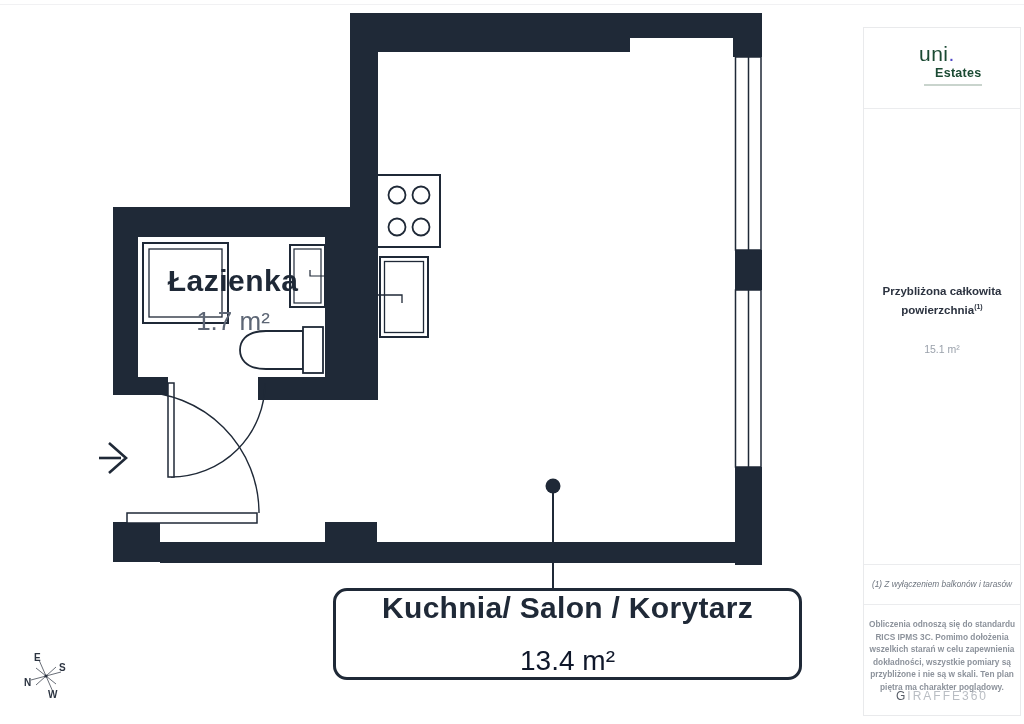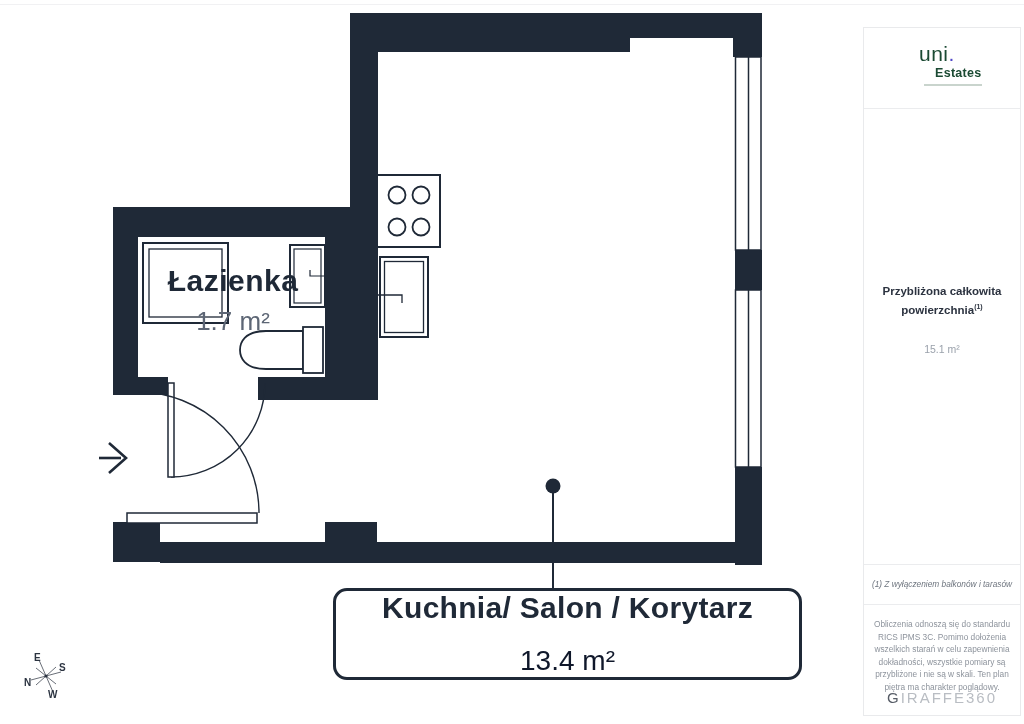--- a/index.html
+++ b/index.html
@@ -40,24 +40,24 @@
 
   .stat-sec{position:absolute;top:256px;left:0;width:100%;text-align:center;}
   .stat-label{font-size:11.5px;font-weight:bold;color:#2c3340;line-height:15px;}
   .stat-label sup{font-size:7px;}
   .stat-value{font-size:10.5px;color:#9aa1ab;margin-top:25px;}
 
   .footnote-sec{position:absolute;top:536px;left:0;width:100%;height:40px;
         display:flex;align-items:center;justify-content:center;}
   .footnote-sec div{font-size:8.3px;color:#6e757f;font-style:italic;}
 
-  .para-sec{position:absolute;top:590px;left:0;width:100%;text-align:center;}
+  .para-sec{position:absolute;top:590px;left:0;width:100%;text-align:center;font-weight:bold;}
   .para-sec .pline{font-size:8.3px;color:#8d939c;line-height:12.6px;}
   .giraffe{position:absolute;top:661px;left:0;width:100%;text-align:center;
-        font-size:15px;letter-spacing:2px;color:#b9bdc3;}
+        font-size:12px;letter-spacing:2px;color:#b9bdc3;}
   .giraffe .gfirst{color:#565c66;}
 </style>
 </head>
 <body>
 
 <div class="page">
   <div class="topline"></div>
 
   <svg class="plan-svg" width="860" height="724" viewBox="0 0 860 724">
 

